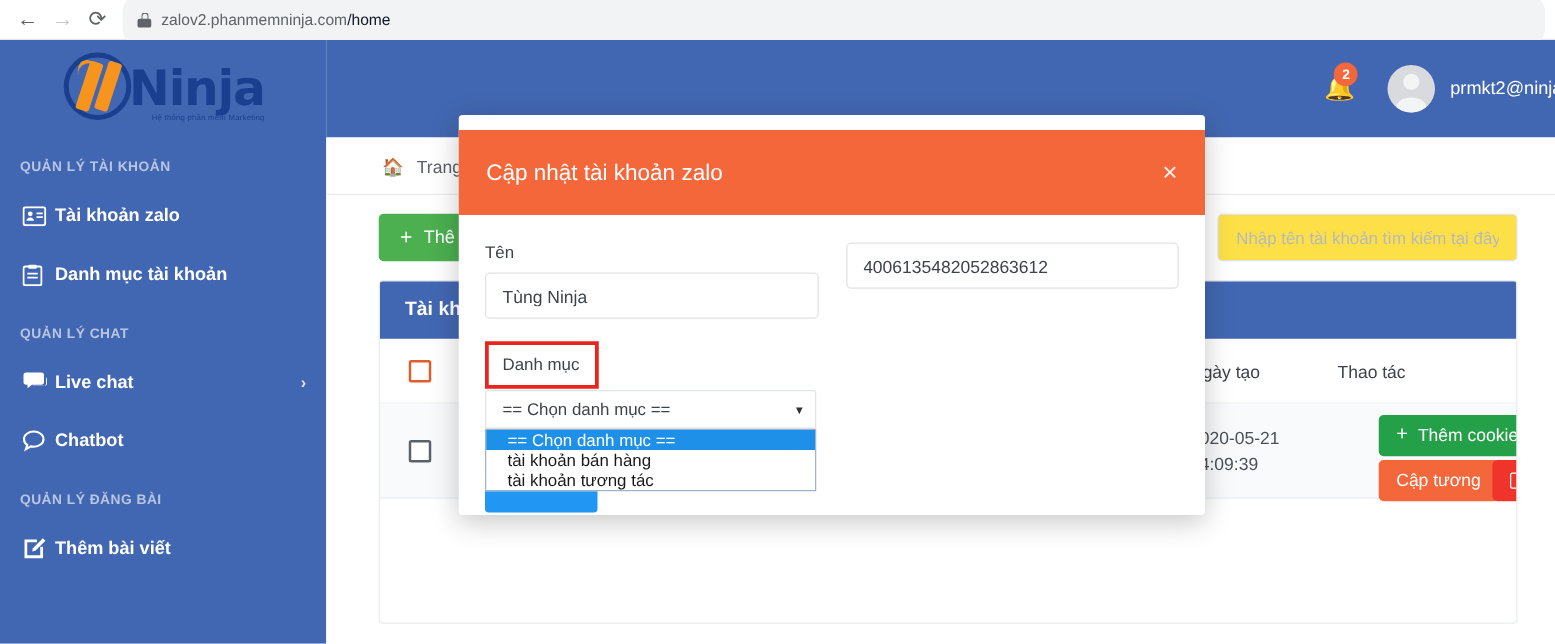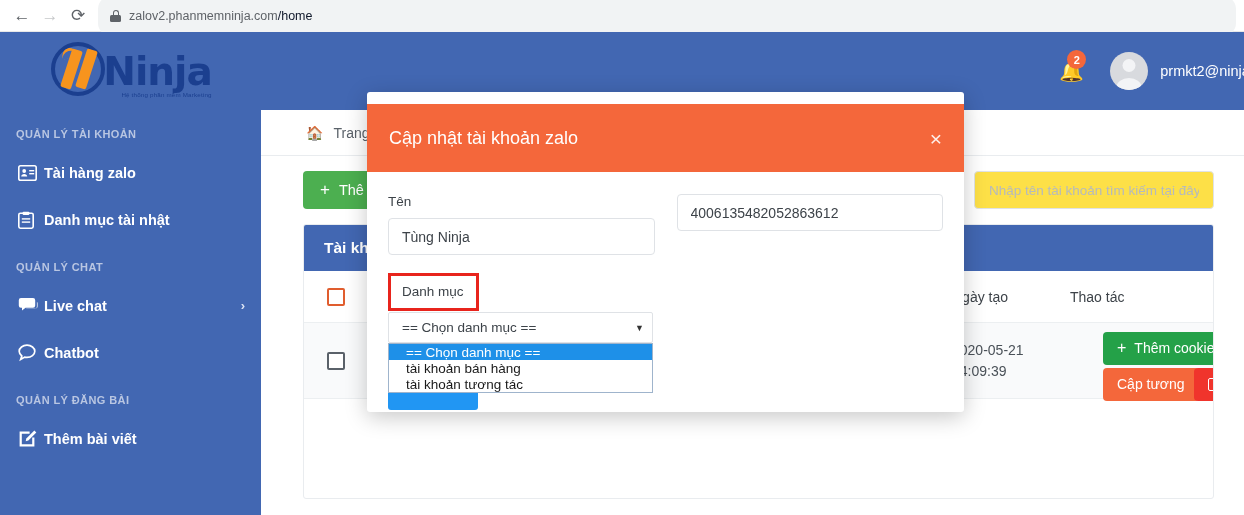--- a/index.html
+++ b/index.html
@@ -418,33 +418,33 @@
     <div class="side-item">
       <span class="ico">
         <svg width="19" height="16" viewBox="0 0 19 16">
             <rect x="0.8" y="0.8" width="17.4" height="14.4" rx="1.8" fill="none" stroke="#fff" stroke-width="1.6"></rect>
             <circle cx="6.2" cy="6" r="1.9" fill="#fff"></circle>
             <path d="M3.2 11.6c0-1.6 1.4-2.6 3-2.6s3 1 3 2.6z" fill="#fff"></path>
             <rect x="11.2" y="5" width="5" height="1.4" fill="#fff"></rect>
             <rect x="11.2" y="8" width="5" height="1.4" fill="#fff"></rect>
           </svg>
       </span>
-      <span class="lbl">Tài hàng zalo</span>
+      <span class="lbl">Tài khoản zalo</span>
       <span class="caret"></span>
     </div>
     <div class="side-item">
       <span class="ico">
         <svg width="16" height="18" viewBox="0 0 16 18">
             <rect x="0.8" y="2.2" width="14.4" height="15" rx="1.6" fill="none" stroke="#fff" stroke-width="1.6"></rect>
             <rect x="4.6" y="0.7" width="6.8" height="3.2" rx="1" fill="#fff"></rect>
             <rect x="3.8" y="7.2" width="8.4" height="1.4" fill="#fff"></rect>
             <rect x="3.8" y="10.4" width="8.4" height="1.4" fill="#fff"></rect>
           </svg>
       </span>
-      <span class="lbl">Danh mục tài nhật</span>
+      <span class="lbl">Danh mục tài khoản</span>
       <span class="caret"></span>
     </div>
 
     <div class="side-section">QUẢN LÝ CHAT</div>
     <div class="side-item">
       <span class="ico">
         <svg width="21" height="18" viewBox="0 0 21 18">
             <path d="M3 1h12a2.2 2.2 0 012.2 2.2v5.4A2.2 2.2 0 0115 10.8H7.6L4 13.6v-2.8H3A2.2 2.2 0 01.8 8.6V3.2A2.2 2.2 0 013 1z" fill="#fff"></path>
             <path d="M8 11.6h9.6a2 2 0 002-2V6.3a2 2 0 00-.7-1.5v4.4a2.6 2.6 0 01-2.6 2.6H8.4z" fill="#fff"></path>
           </svg>

